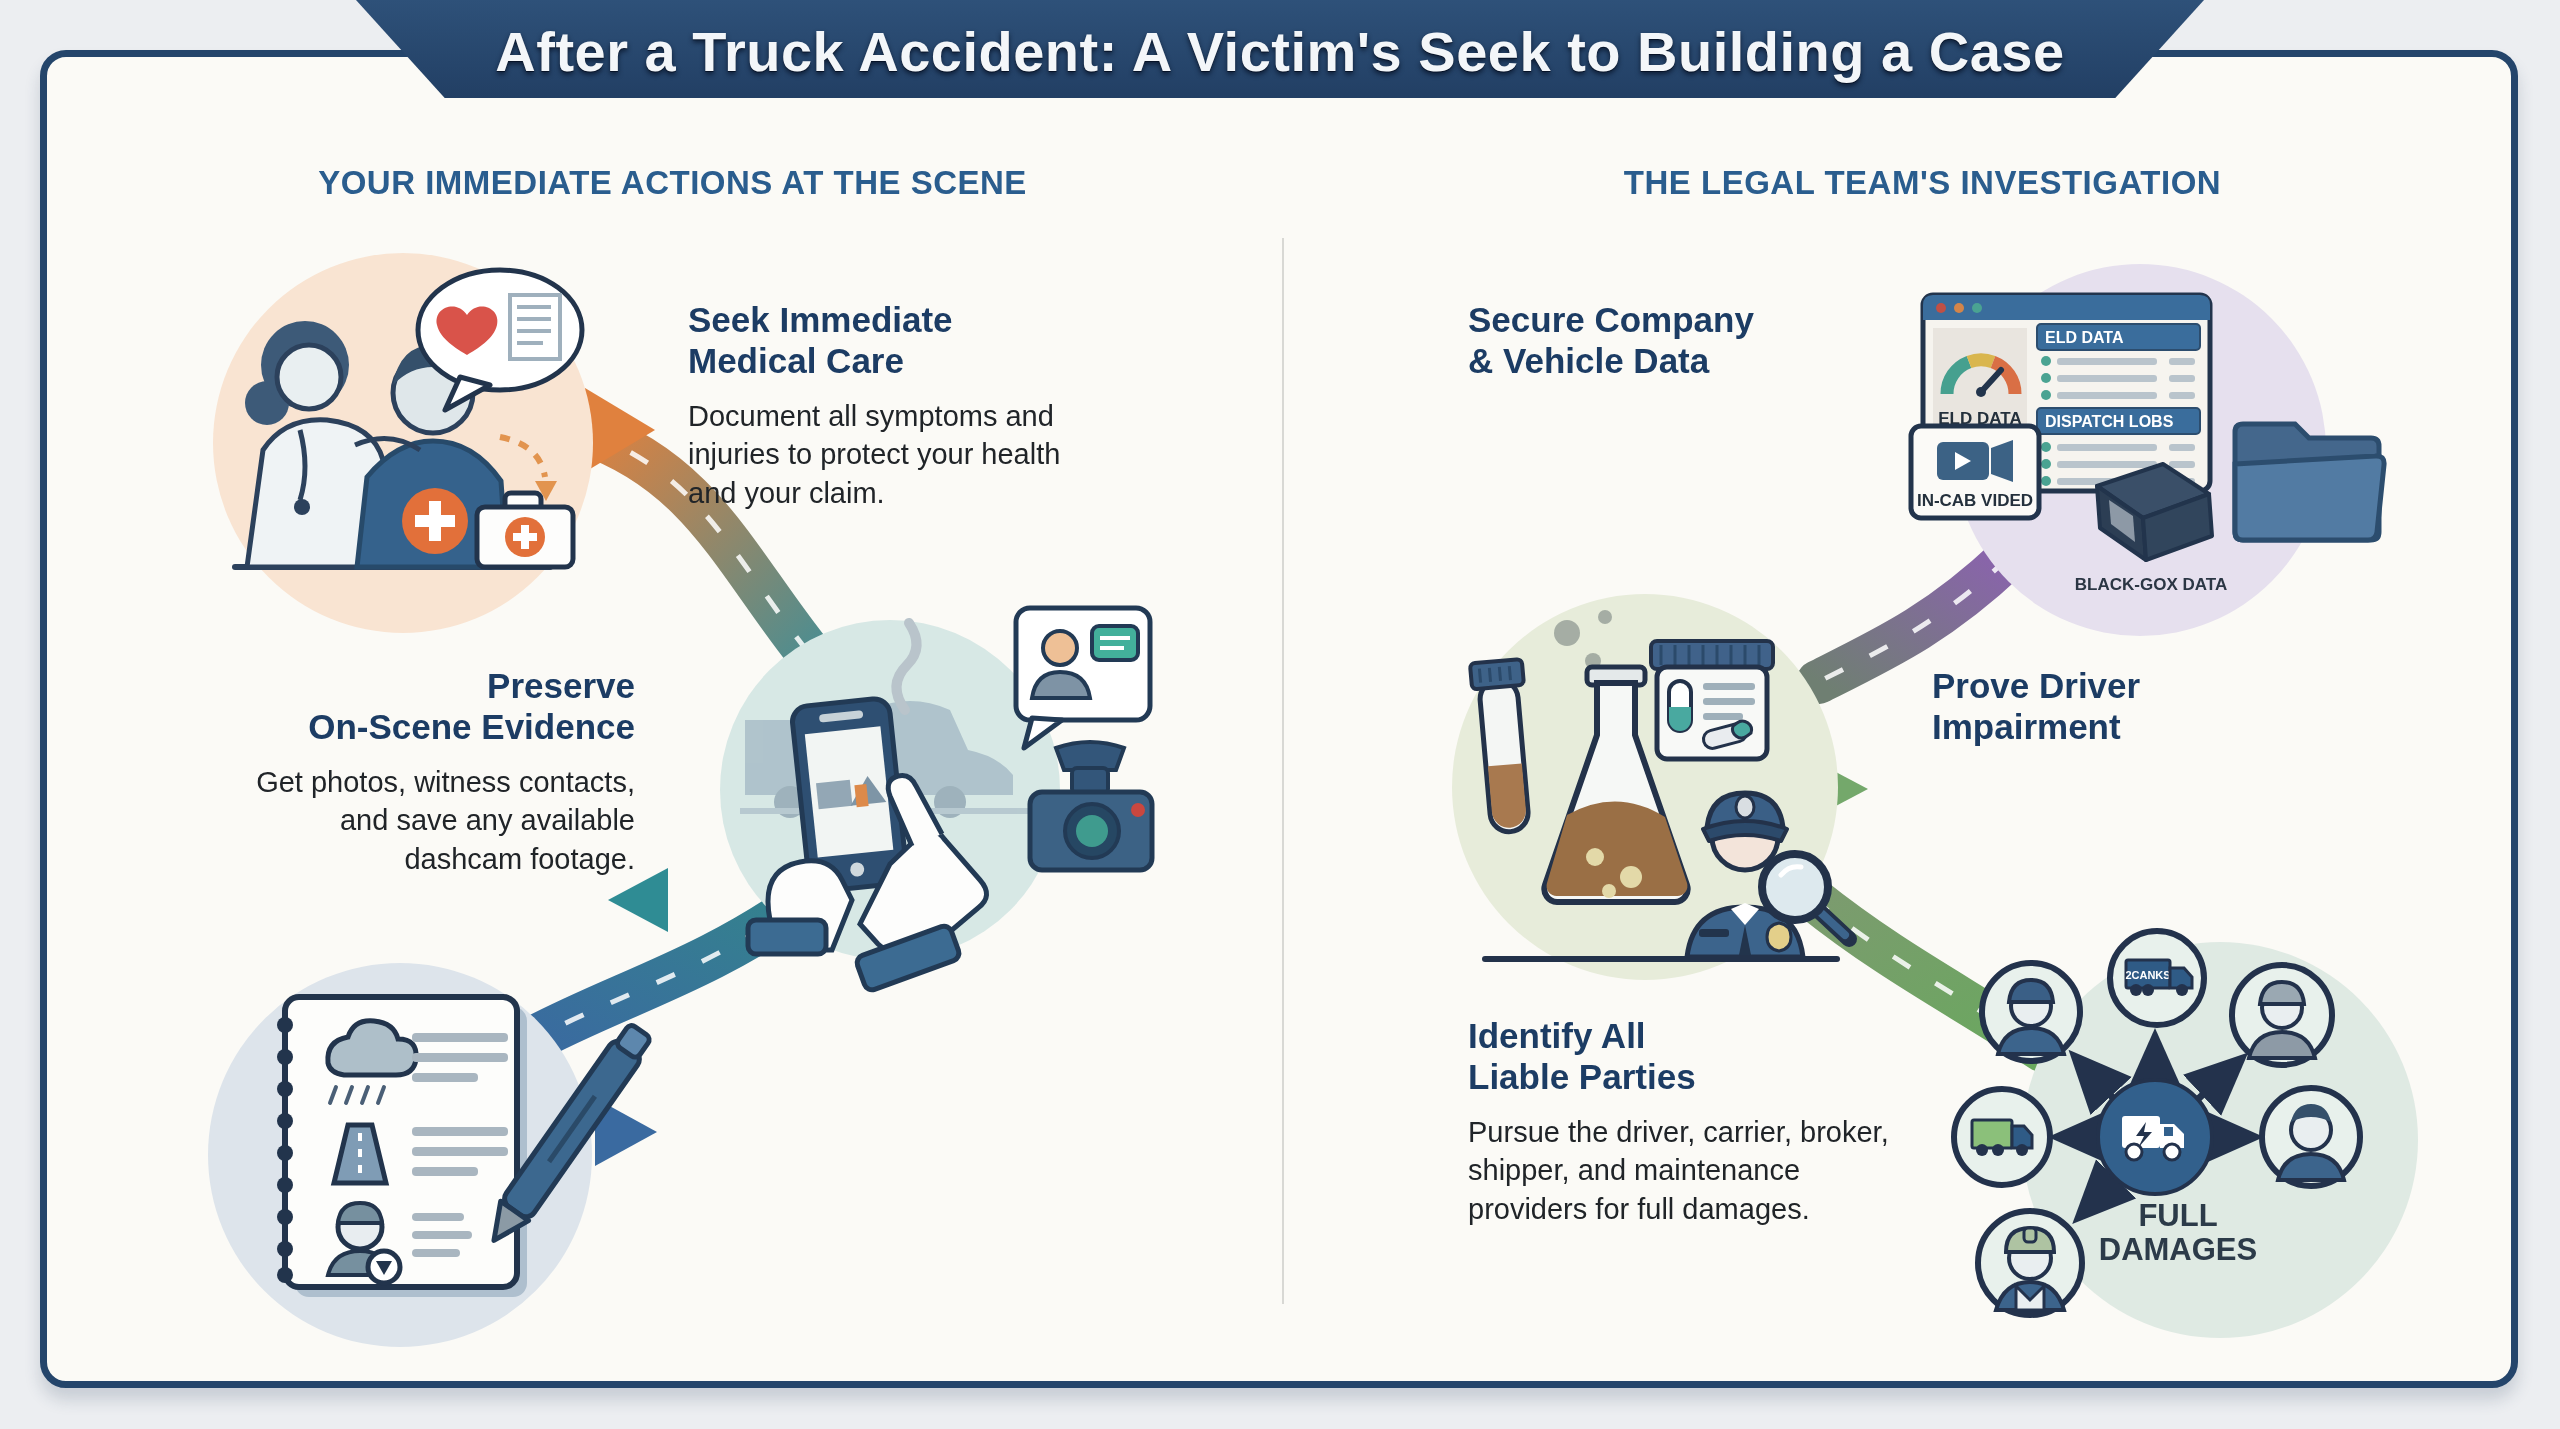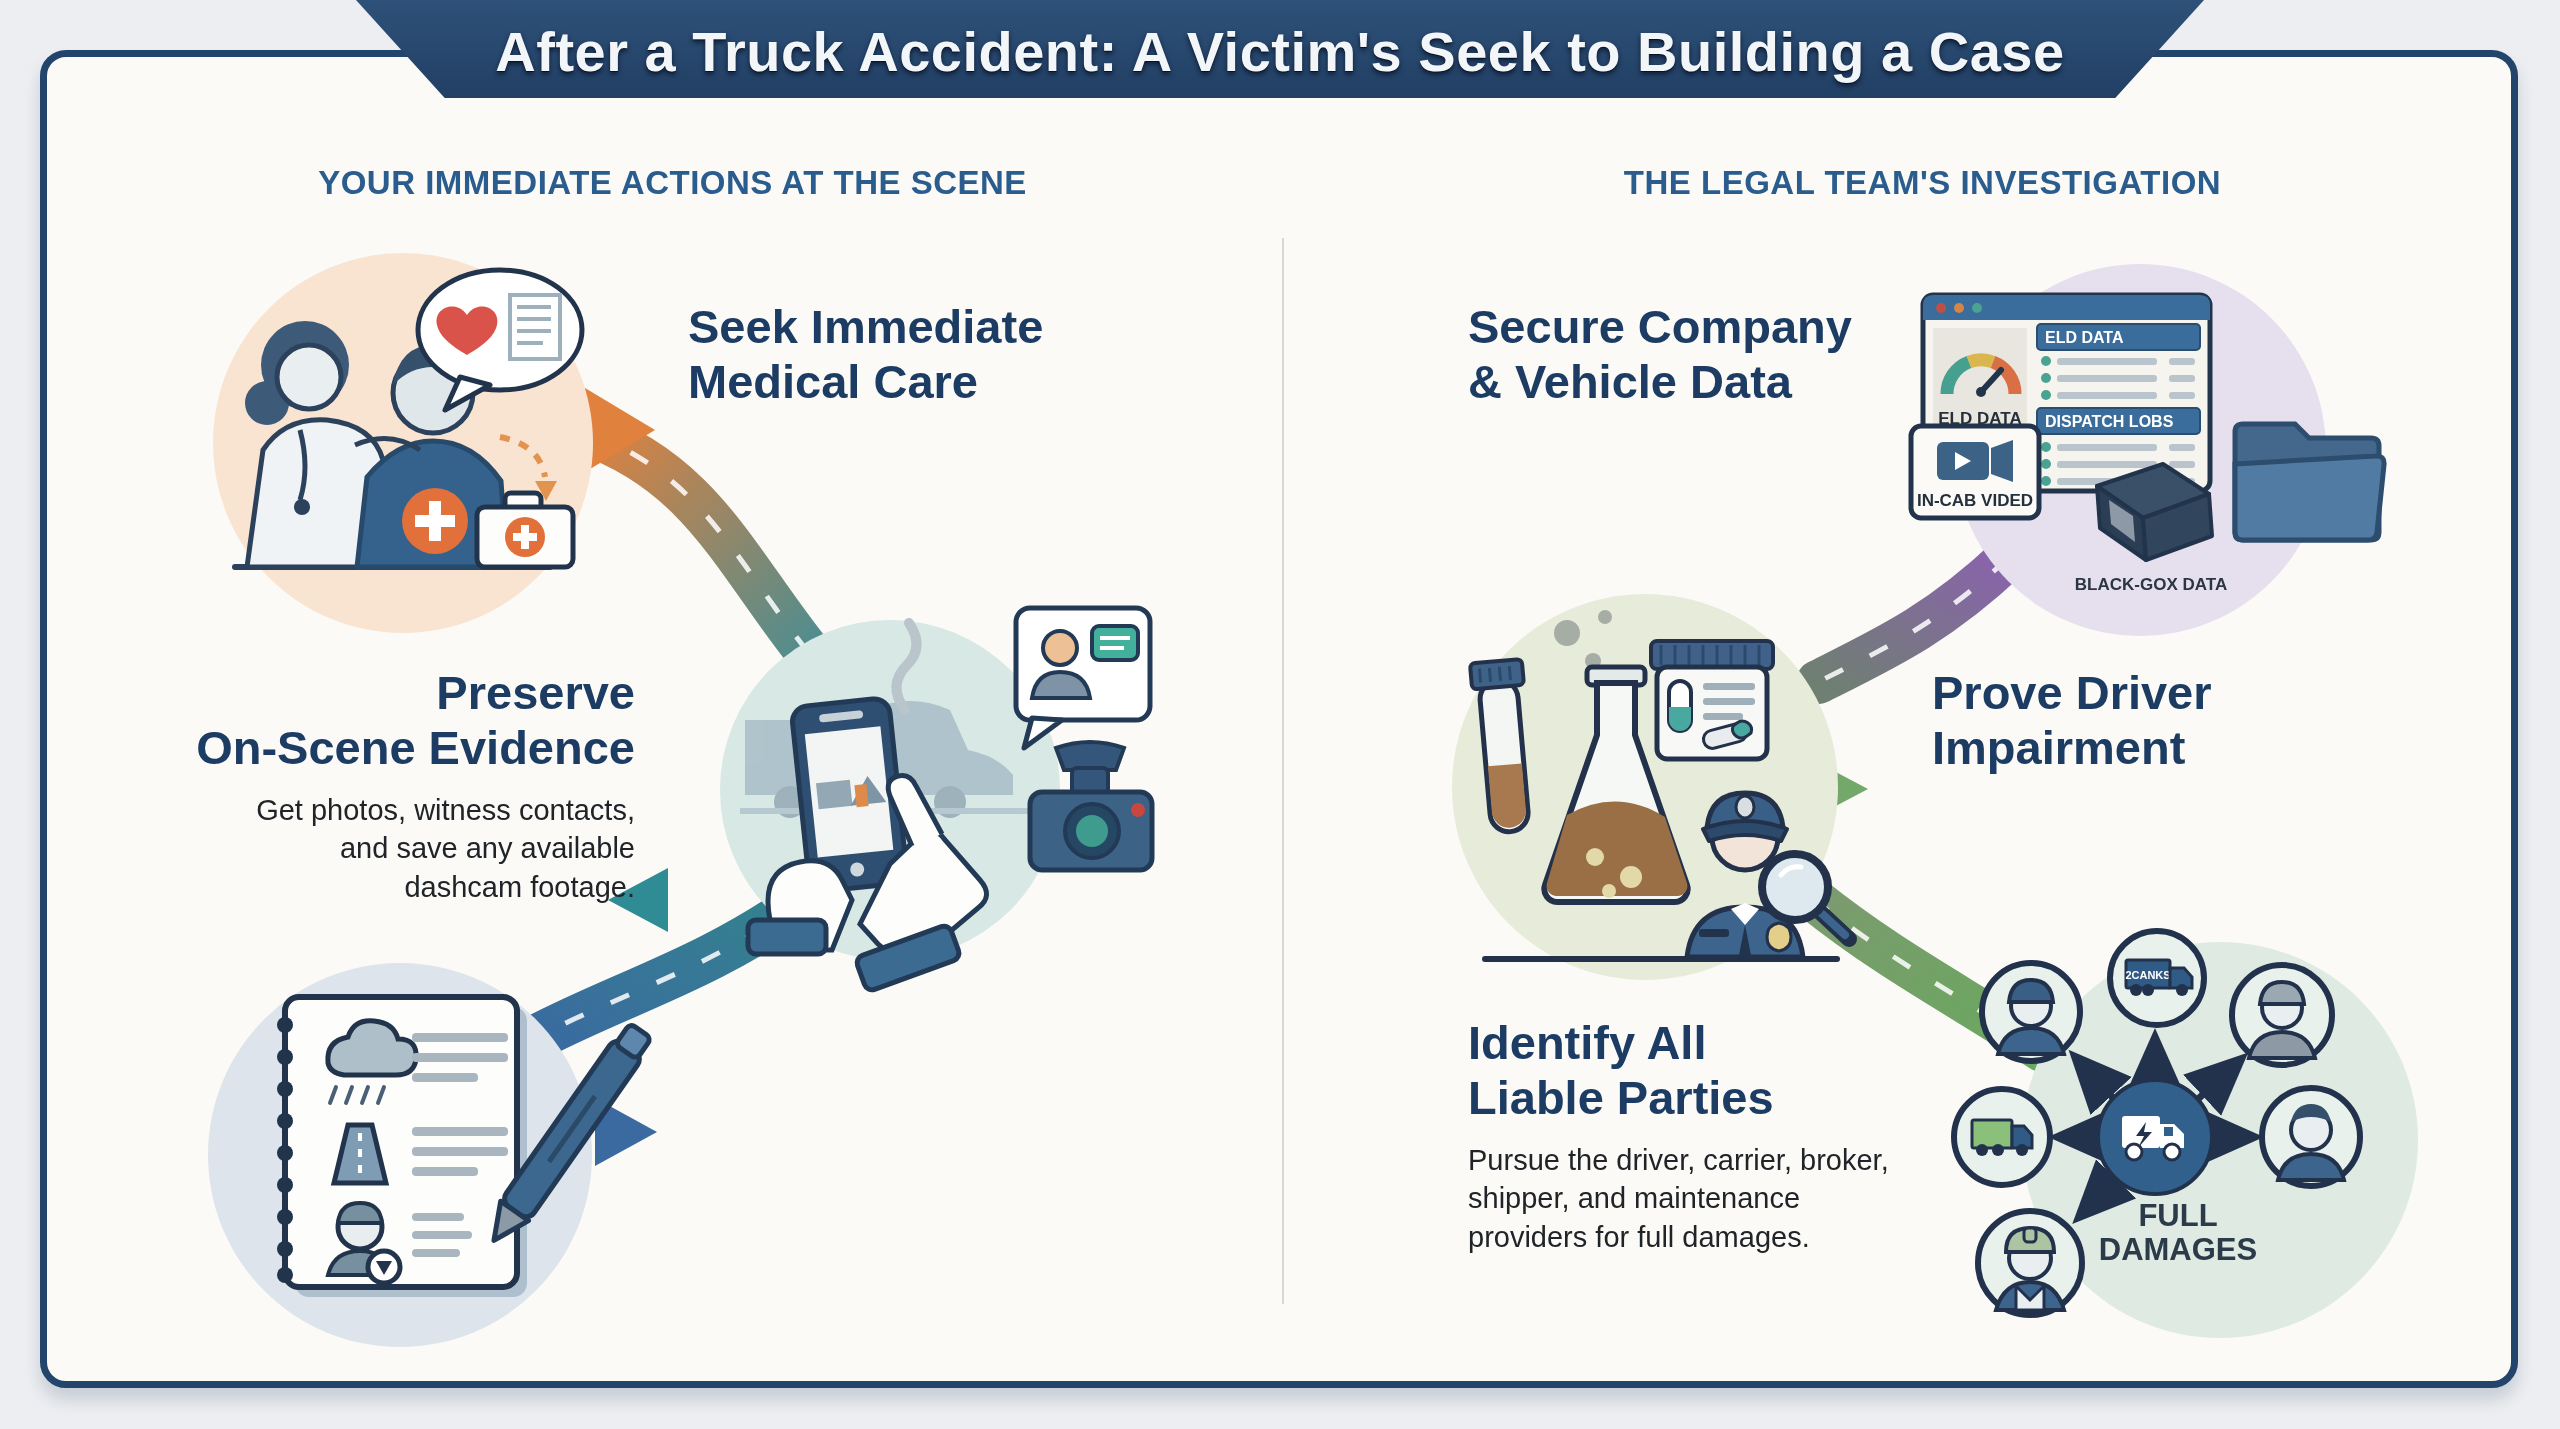--- a/index.html
+++ b/index.html
@@ -20,21 +20,21 @@
   .banner-title{color:#f3f6f9;font-size:56px;font-weight:bold;letter-spacing:.5px;
           text-shadow:0 3px 5px rgba(6,18,38,.8),0 1px 0 rgba(6,18,38,.9);
           white-space:nowrap;padding-top:4px;}
   
   .col-header{position:absolute;top:164px;font-size:33px;font-weight:bold;
           color:#2a5d8e;text-align:center;letter-spacing:.5px;z-index:4;white-space:nowrap;}
   .col-header.left{left:200px;width:945px;}
   .col-header.right{left:1500px;width:845px;}
   
   .step{position:absolute;z-index:4;}
-  .step-title{font-size:47px;line-height:1.16;font-weight:bold;color:#1c3c64;
+  .step-title{font-size:35px;line-height:1.16;font-weight:bold;color:#1c3c64;
           white-space:pre-line;margin:0 0 16px 0;}
   .step-body{font-size:29px;line-height:1.32;color:#202428;white-space:pre-line;margin:0;}
   .step.align-right{text-align:right;}
   #step-medical{left:688px;top:300px;width:480px;}
   #step-evidence{left:130px;top:666px;width:505px;}
   #step-record{left:688px;top:1016px;width:470px;}
   #step-secure{left:1468px;top:300px;width:470px;}
   #step-impair{left:1932px;top:666px;width:480px;}
   #step-liable{left:1468px;top:1016px;width:500px;}
   svg{position:absolute;overflow:visible;}
@@ -94,20 +94,23 @@
   <div class="banner">
     <div class="banner-title">After a Truck Accident: A Victim's Seek to Building a Case</div>
   </div>
 
   <div class="col-header left">YOUR IMMEDIATE ACTIONS AT THE SCENE</div>
   <div class="col-header right">THE LEGAL TEAM'S INVESTIGATION</div>
 
   <div class="step" id="step-medical">
     <h2 class="step-title">Seek Immediate
 Medical Care</h2>
+    <p class="step-body">Document all symptoms and
+injuries to protect your health
+and your claim.</p>
   </div>
   <div class="step align-right" id="step-evidence">
     <h2 class="step-title">Preserve
 On-Scene Evidence</h2>
     <p class="step-body">Get photos, witness contacts,
 and save any available
 dashcam footage.</p>
   </div>
   <div class="step" id="step-secure">
     <h2 class="step-title">Secure Company

